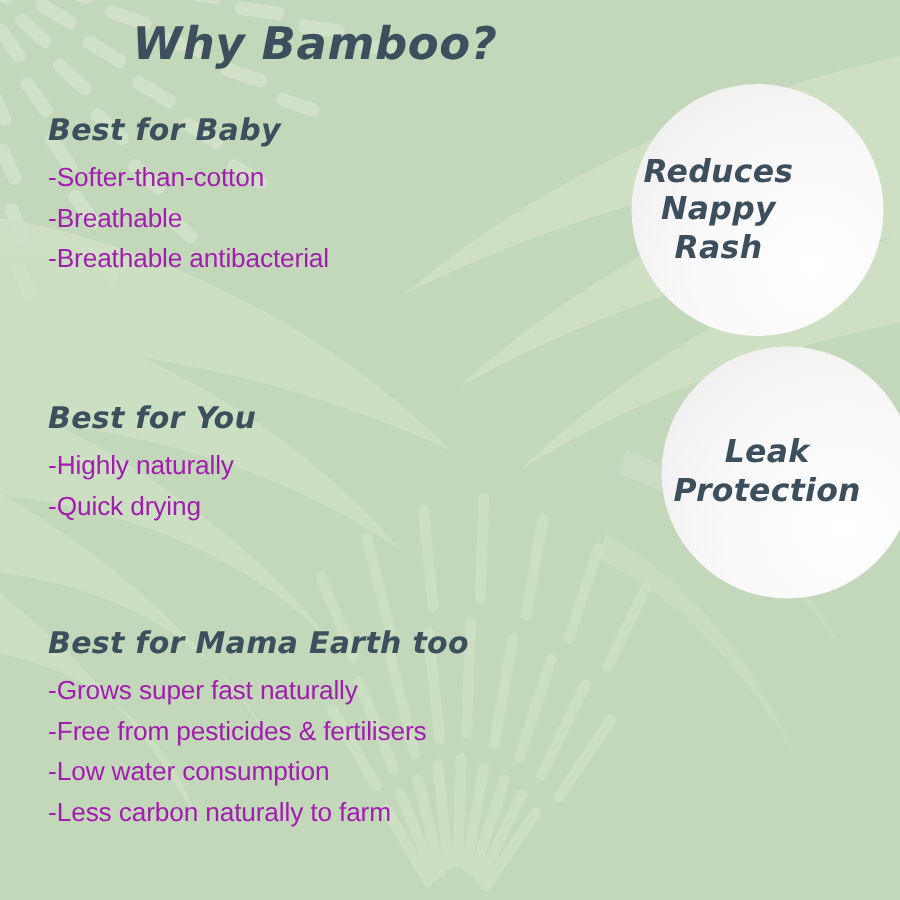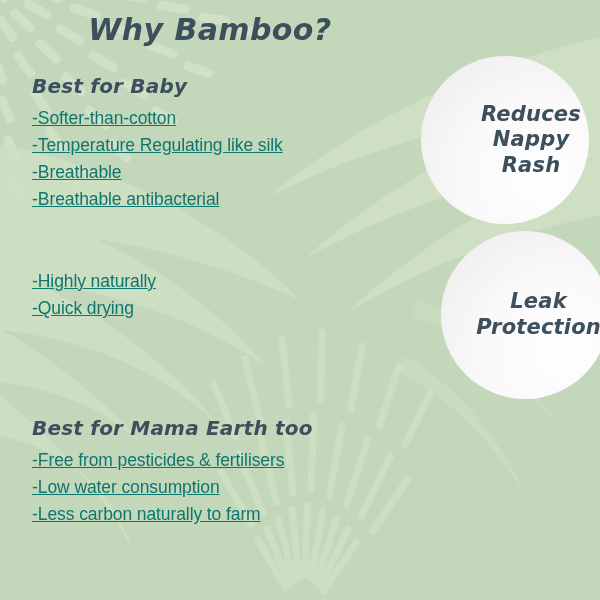--- a/index.html
+++ b/index.html
@@ -71,38 +71,37 @@
 
   .bullets {
     list-style: none;
     margin: 0;
     padding: 0;
   }
 
   .bullet {
     font-family: "Liberation Sans", sans-serif;
     font-size: 17.5px;
-    color: #0f766e;
+    color: #a21caf;
     line-height: 1.55;
     white-space: nowrap;
     letter-spacing: -0.1px;
-    text-decoration: underline;
   }
   .bullet .dash { letter-spacing: 0; }
 
   
   .badge {
     position: absolute;
     width: 168px;
     height: 168px;
     border-radius: 50%;
     background: radial-gradient(circle at 72% 72%, #ffffff 0%, #faf8f9 46%, #eeeaec 100%);
     display: flex;
     align-items: center;
-    justify-content: flex-end;
+    justify-content: flex-start;
     text-align: center;
   }
   .badge-1 { left: 421px; top: 56px; }
   .badge-2 { left: 441px; top: 231px; }
   .badge-3 { left: 421px; top: 408px; }
 
   .badge-text {
     font-family: "DejaVu Sans", sans-serif;
     font-weight: bold;
     font-style: italic;
@@ -268,36 +267,37 @@
   </svg>
 
   <div class="content">
 
     <div class="title">Why Bamboo?</div>
 
     <div class="section section-baby">
       <h2 class="section-heading">Best for Baby</h2>
       <ul class="bullets">
         <li class="bullet"><span class="dash">-</span><span>Softer-than-cotton</span></li>
-        <li class="bullet"><span class="dash">-</span><span>Temperature Regulating like silk</span></li>
         <li class="bullet"><span class="dash">-</span><span>Breathable</span></li>
         <li class="bullet"><span class="dash">-</span><span>Breathable antibacterial</span></li>
       </ul>
     </div>
 
     <div class="section section-you">
+      <h2 class="section-heading">Best for You</h2>
       <ul class="bullets">
         <li class="bullet"><span class="dash">-</span><span>Highly naturally</span></li>
         <li class="bullet"><span class="dash">-</span><span>Quick drying</span></li>
       </ul>
     </div>
 
     <div class="section section-earth">
       <h2 class="section-heading">Best for Mama Earth too</h2>
       <ul class="bullets">
+        <li class="bullet"><span class="dash">-</span><span>Grows super fast naturally</span></li>
         <li class="bullet"><span class="dash">-</span><span>Free from pesticides &amp; fertilisers</span></li>
         <li class="bullet"><span class="dash">-</span><span>Low water consumption</span></li>
         <li class="bullet"><span class="dash">-</span><span>Less carbon naturally to farm</span></li>
       </ul>
     </div>
   </div>
 
   <div class="badge badge-1">
     <div class="badge-text">Reduces
 Nappy

